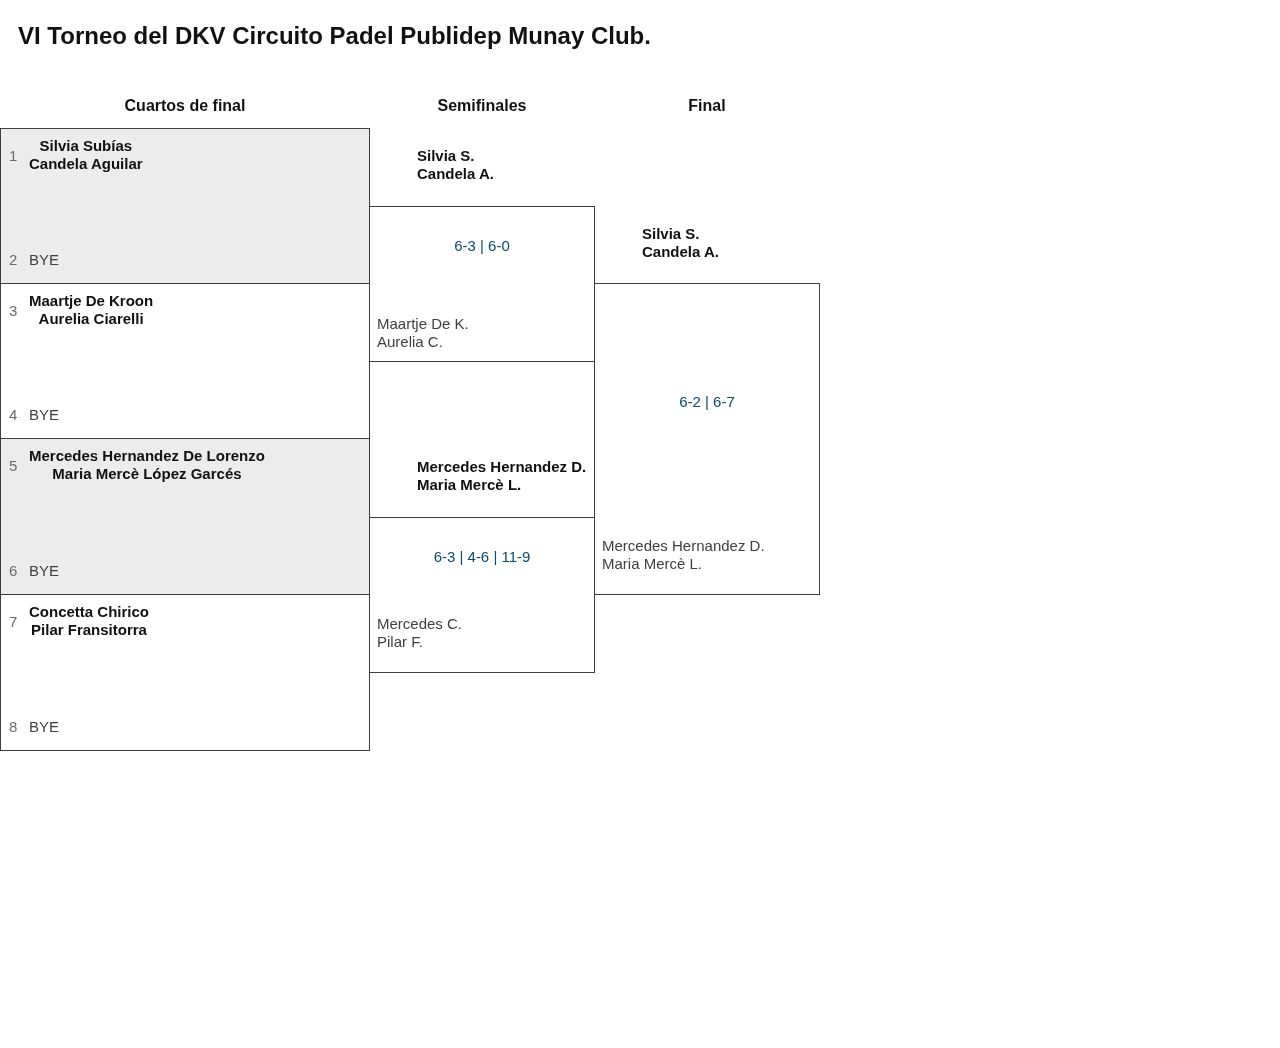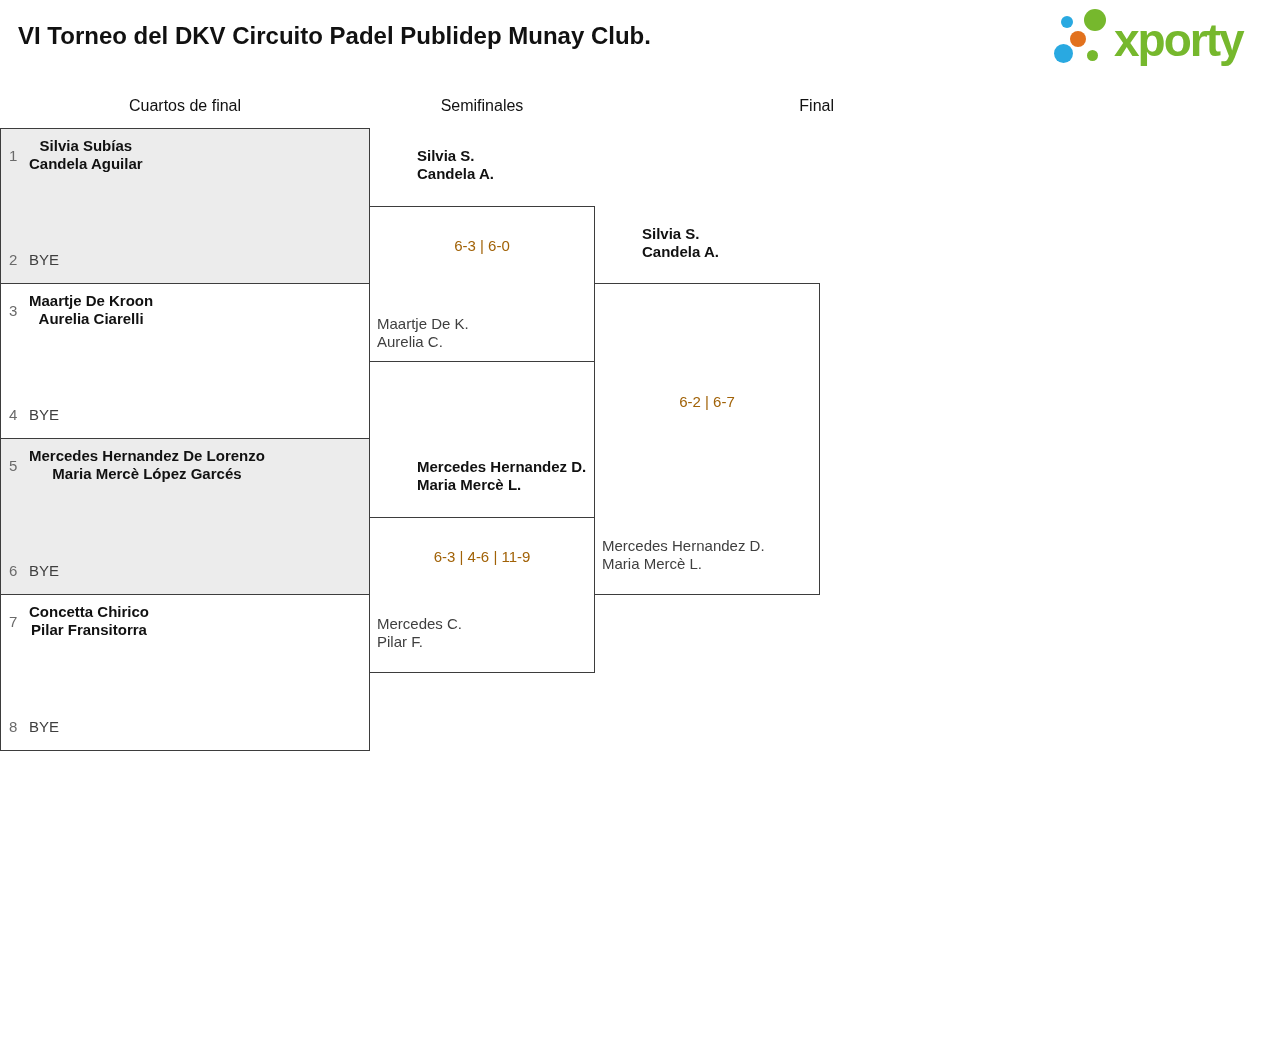--- a/index.html
+++ b/index.html
@@ -20,25 +20,25 @@
   .dot  { position:absolute; display:block; border-radius:50%; }
   .d-green-big   { left:34px; top:3px;  width:22px; height:22px; background:#76b82d; }
   .d-blue-small  { left:11px; top:10px; width:12px; height:12px; background:#29a9e1; }
   .d-orange      { left:20px; top:25px; width:16px; height:16px; background:#e2711d; }
   .d-blue-big    { left:4px;  top:38px; width:19px; height:19px; background:#29a9e1; }
   .d-green-small { left:37px; top:44px; width:11px; height:11px; background:#76b82d; }
   .logo-text { position:absolute; left:64px; top:6px; font-size:46px; font-weight:bold;
                letter-spacing:-2px; color:#76b82d; line-height:56px; }
 
   
-  .round-header { position:absolute; top:97px; font-size:16px; font-weight:normal;
+  .round-header { position:absolute; top:97px; font-size:16px; font-weight:bold;
                   text-align:center; color:#111; }
   #rh-qf { left:0px;   width:370px; }
   #rh-sf { left:369px; width:226px; }
-  #rh-f  { left:608px; width:226px;text-align:right; }
+  #rh-f  { left:594px; width:226px; }
 
   
   .box { position:absolute; border:1px solid #3d3d3d; box-sizing:border-box;
          background:#ffffff; }
   .box.gray { background:#ececec; }
   .qf { left:0; width:370px; }
   #qf1 { top:128px; height:156px; }
   #qf2 { top:283px; height:156px; }
   #qf3 { top:438px; height:157px; }
   #qf4 { top:594px; height:157px; }
@@ -59,45 +59,35 @@
   .pair { position:absolute; font-size:15px; line-height:18px; }
   .pair.winner { font-weight:bold; color:#111;margin-left:40px; }
   .pair.loser  { font-weight:normal; color:#3f3f3f; }
   #sf1-winner { left:377px; top:147px; }
   #sf1-loser  { left:377px; top:315px; }
   #sf2-winner { left:377px; top:458px; }
   #sf2-loser  { left:377px; top:615px; }
   #f-winner   { left:602px; top:225px; }
   #f-loser    { left:602px; top:537px; }
 
-  .score { position:absolute; font-size:15px; color:#a16207; text-align:center;
+  .score { position:absolute; font-size:15px; color:#0c4a6e; text-align:center;
            width:226px; line-height:18px; }
   #sf1-score { left:369px; top:237px; }
   #sf2-score { left:369px; top:548px; }
   #f-score   { left:594px; top:393px; }
 </style>
 </head>
 <body>
 
 <div class="bracket">
 
   <h1 class="title">
     <span class="tline">VI Torneo del DKV Circuito Padel Publidep Munay Club.</span>
   </h1>
 
-  <a class="logo">
-    <span class="dots">
-      <i class="dot d-green-big"></i>
-      <i class="dot d-blue-small"></i>
-      <i class="dot d-orange"></i>
-      <i class="dot d-blue-big"></i>
-      <i class="dot d-green-small"></i>
-    </span>
-    <span class="logo-text">xporty</span>
-  </a>
 
   <div class="round-header" id="rh-qf">Cuartos de final</div>
   <div class="round-header" id="rh-sf">Semifinales</div>
   <div class="round-header" id="rh-f">Final</div>
 
   <div class="box qf gray" id="qf1">
     <div class="slot slot-top">
       <span class="seed">1</span>
       <span class="names">
         <span class="nline">Silvia Subías</span>

